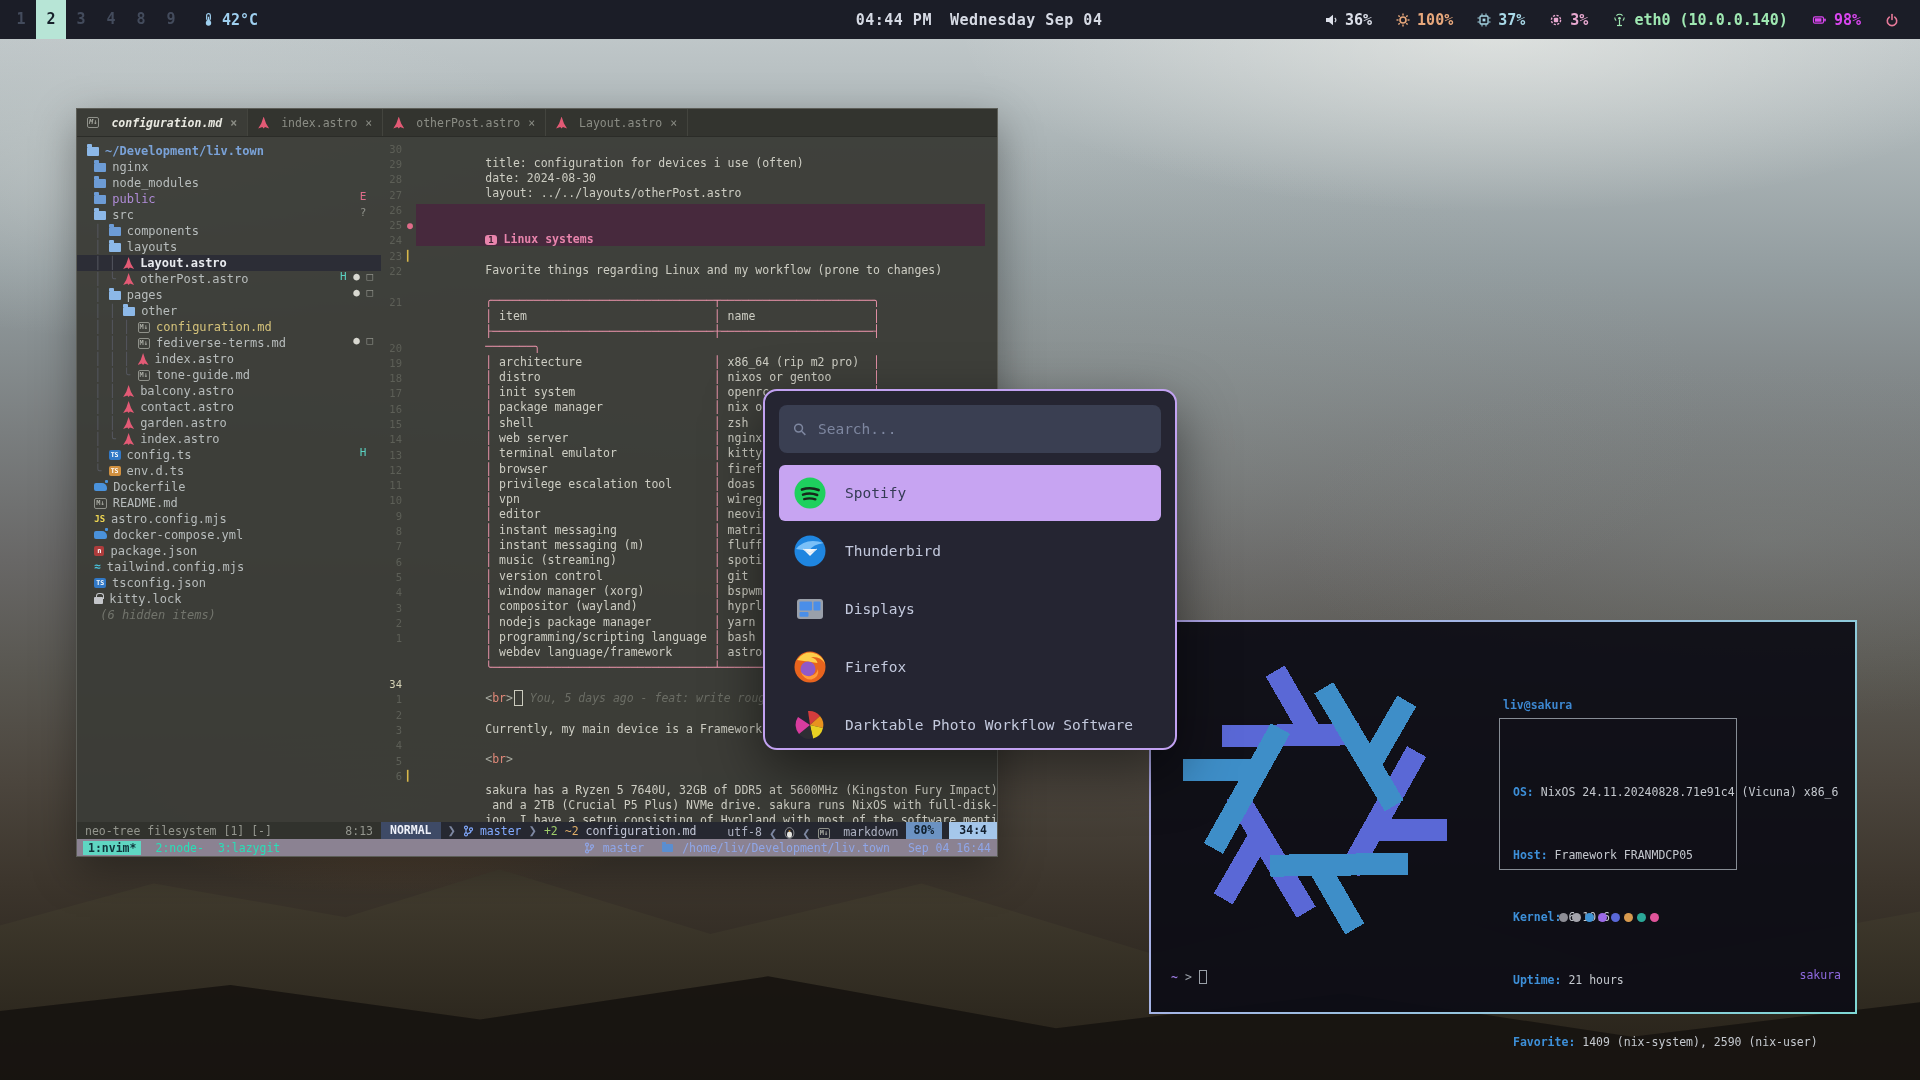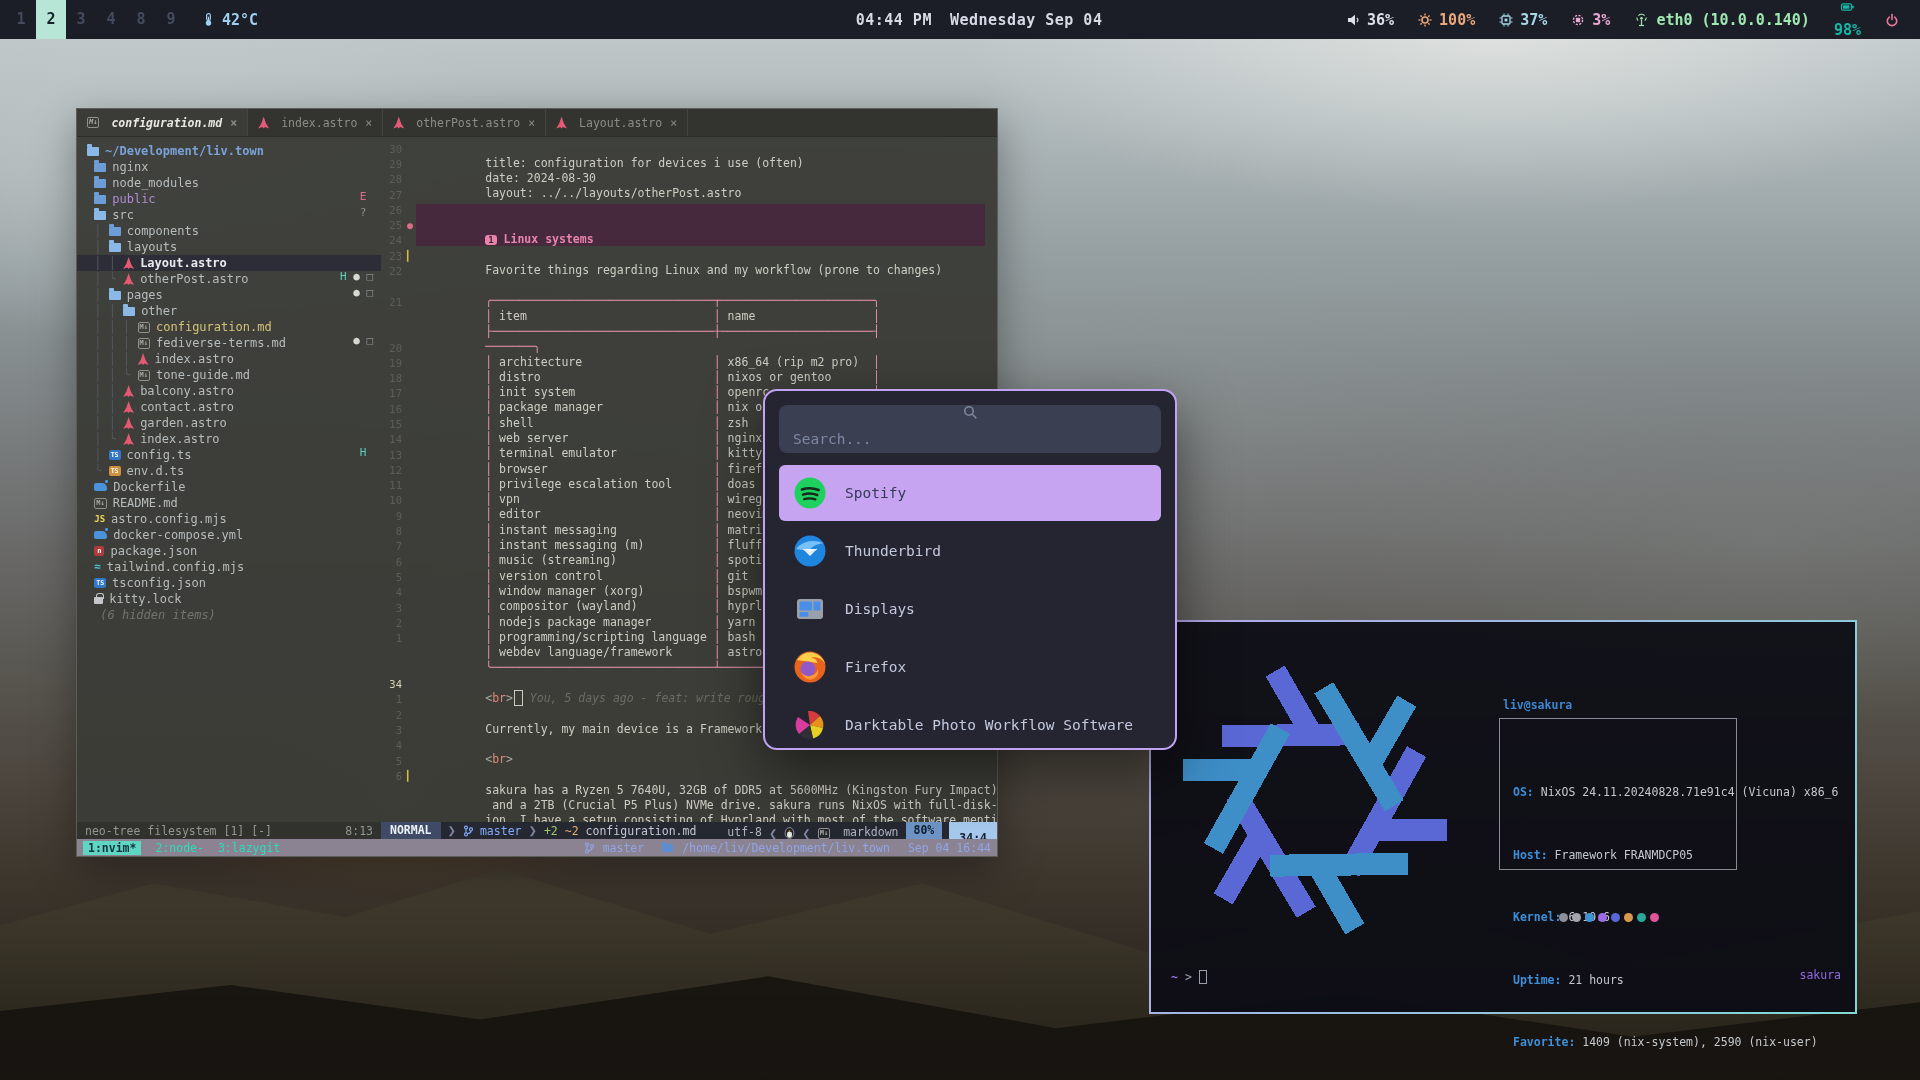--- a/index.html
+++ b/index.html
@@ -100,34 +100,34 @@
   .sline { height:17px; flex:none; display:flex; font-size:11.5px; }
   .nt { width:304px; flex:none; background:#31322d; color:#94968e; display:flex; justify-content:space-between; align-items:center; padding:0 8px; }
   .lualine { flex:1; background:#262831; color:#aeb2c2; display:flex; align-items:center; gap:7px; padding-left:0; }
   .seg-mode { background:#3e4a66; color:#eef0f8; font-weight:bold; padding:0 9px; height:17px; line-height:17px; }
   .parr { font-family:"DejaVu Sans", sans-serif; color:#7e88a2; font-size:10px; }
   .branch { color:#82aaff; }
   .gadd { color:#9ece6a; } .gchg { color:#e0af68; }
   .fname { color:#c2c6d6; }
   .sright { margin-left:auto; display:flex; align-items:flex-end; gap:7px; }
   .seg-pct { background:#6d94c4; color:#10202e; font-weight:bold; padding:0 8px; height:17px; line-height:17px; }
-  .seg-loc { background:#a6c8ec; color:#142030; font-weight:bold; padding:8px 10px; height:17px; line-height:17px; }
+  .seg-loc { background:#a6c8ec; color:#142030; font-weight:bold; padding:0 10px; height:17px; line-height:17px; }
   .tmux { height:17px; flex:none; background:#8b8292; display:flex; align-items:center; font-size:11.5px; padding:0 6px; gap:14px; }
   .twin { color:#27e0b8; }
   .twin.on { background:#5fd6c2; color:#10333a; padding:0 5px; font-weight:bold; }
   .tright { margin-left:auto; display:flex; align-items:center; gap:9px; color:#8fa6e8; }
   .tright .gap { margin-left:9px; }
   .tfold { width:11px; height:8px; background:#5a8ed0; border-radius:1px; position:relative; display:inline-block; }
   .tfold::before { content:""; position:absolute; top:-2px; left:0; width:4px; height:2px; background:#5a8ed0; }
 
   
   .launcher { position:absolute; left:763px; top:389px; width:414px; height:361px; z-index:40;
     background:#252532; border:2px solid #c2a2f2; border-radius:14px; padding:14px; overflow:hidden;
     box-shadow:0 20px 55px rgba(0,0,0,.5); font-size:14.5px; }
-  .search { height:48px; background:#3a3f52; border-radius:8px; display:flex; align-items:center; gap:11px; padding:0 14px; margin-bottom:12px;flex-direction:column; }
+  .search { height:48px; background:#3a3f52; border-radius:8px; display:flex; align-items:center; gap:11px; padding:0 14px; margin-bottom:12px; }
   .search input { background:transparent; border:none; outline:none; color:#aab2c8; font-family:"DejaVu Sans Mono",monospace; font-size:14.5px; width:100%; }
   .search input::placeholder { color:#7e87a0; }
   .litem { height:56px; display:flex; align-items:center; gap:18px; padding:0 14px; border-radius:6px; color:#c3c9dd; margin-bottom:2px; }
   .litem.selected { background:#c7a4f2; color:#343a54; }
   .app-icon { width:34px; height:34px; flex:none; display:flex; align-items:center; justify-content:center; }
 
   
   .fetch { position:absolute; left:1149px; top:620px; width:708px; height:394px; z-index:30;
     background:rgba(13,13,21,.94); border:2px solid; border-image:linear-gradient(125deg,#b4a6ec,#7fd8d4) 1;
     font-size:11.5px; color:#c4c8ce; }
@@ -266,21 +266,21 @@
           <path d="M4.4 2.6a4.4 4.4 0 0 1 6.2 0" fill="none" stroke="currentColor" stroke-width="1.1"></path>
           <path d="M4.2 7.6a4.4 4.4 0 0 1 -1.4 -3.2" fill="none" stroke="currentColor" stroke-width="1.1"></path>
           <path d="M10.8 7.6a4.4 4.4 0 0 0 1.4 -3.2" fill="none" stroke="currentColor" stroke-width="1.1"></path>
           <line x1="5" y1="12.5" x2="10" y2="12.5" stroke="currentColor" stroke-width="1.2"></line>
         </svg>
         
         
         <span>eth0 (10.0.0.140)</span>
       </span>
 
-      <span class="mod" style="color: #14b8a6; flex-direction: column;">
+      <span class="mod" style="color: #d946ef;">
         
         
         
         
         
         <svg width="15" height="14" viewBox="0 0 15 14">
           <rect x="1.5" y="3.8" width="10" height="6.4" rx="1.5" fill="none" stroke="currentColor" stroke-width="1.2"></rect>
           <rect x="3" y="5.3" width="6.4" height="3.4" fill="currentColor"></rect>
           <rect x="12.2" y="5.6" width="1.6" height="2.8" rx="0.6" fill="currentColor"></rect>
         </svg>

